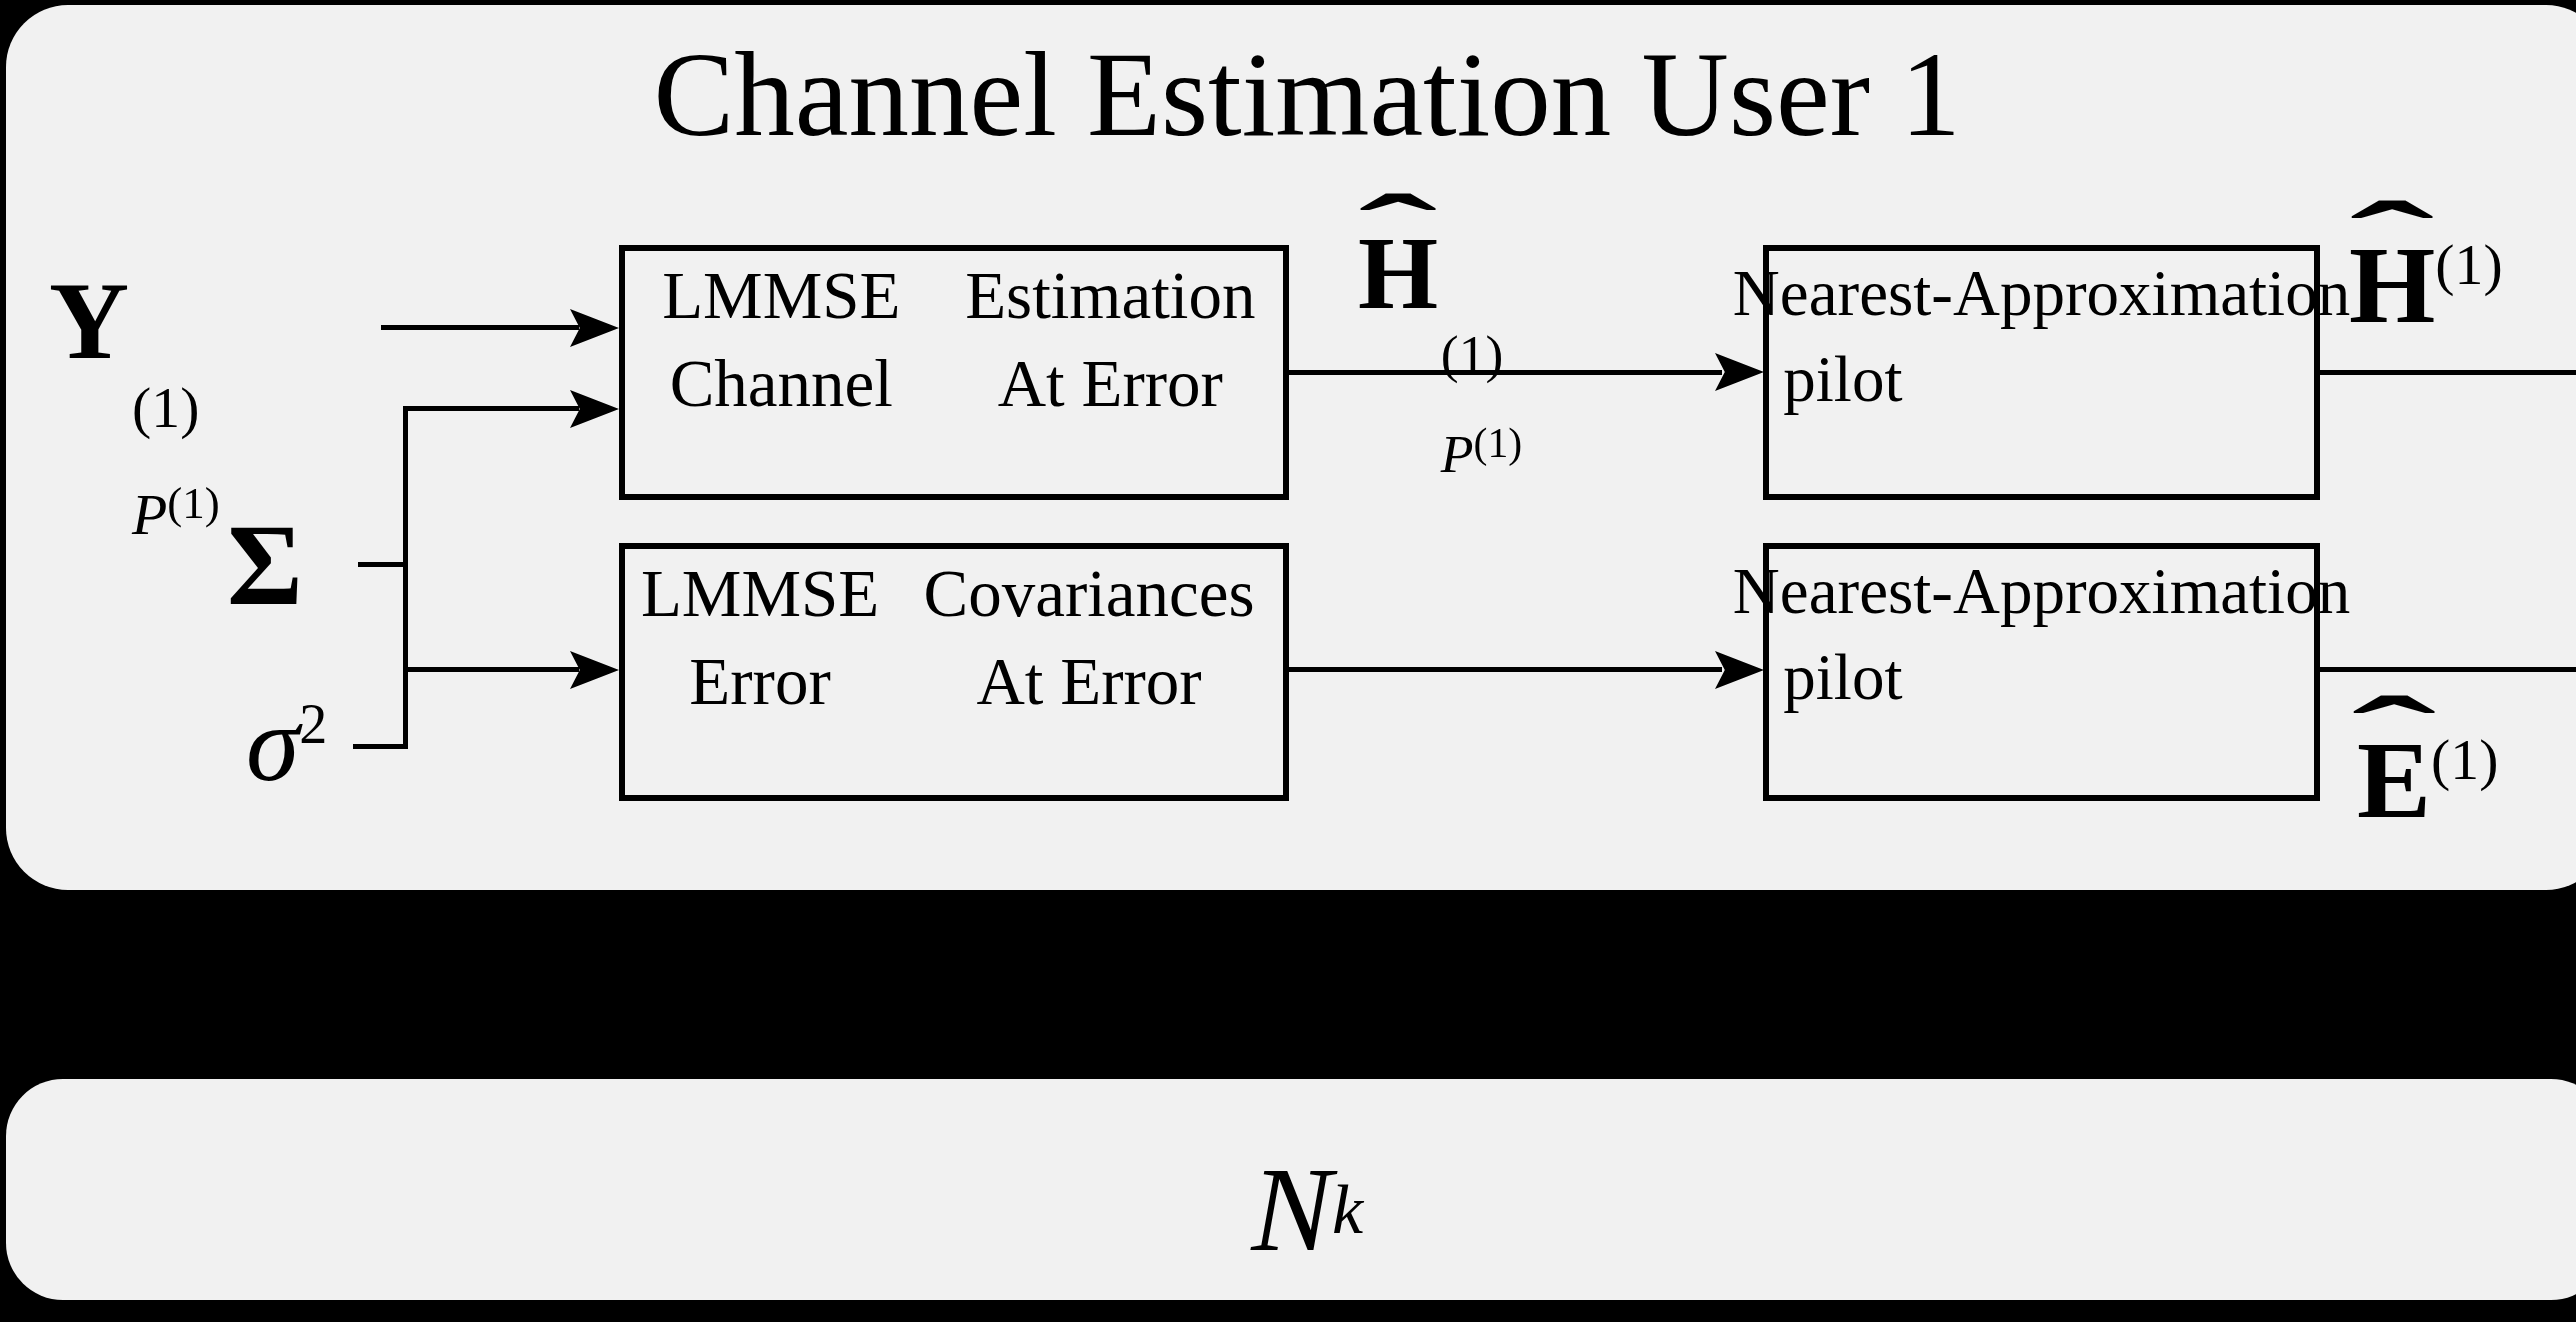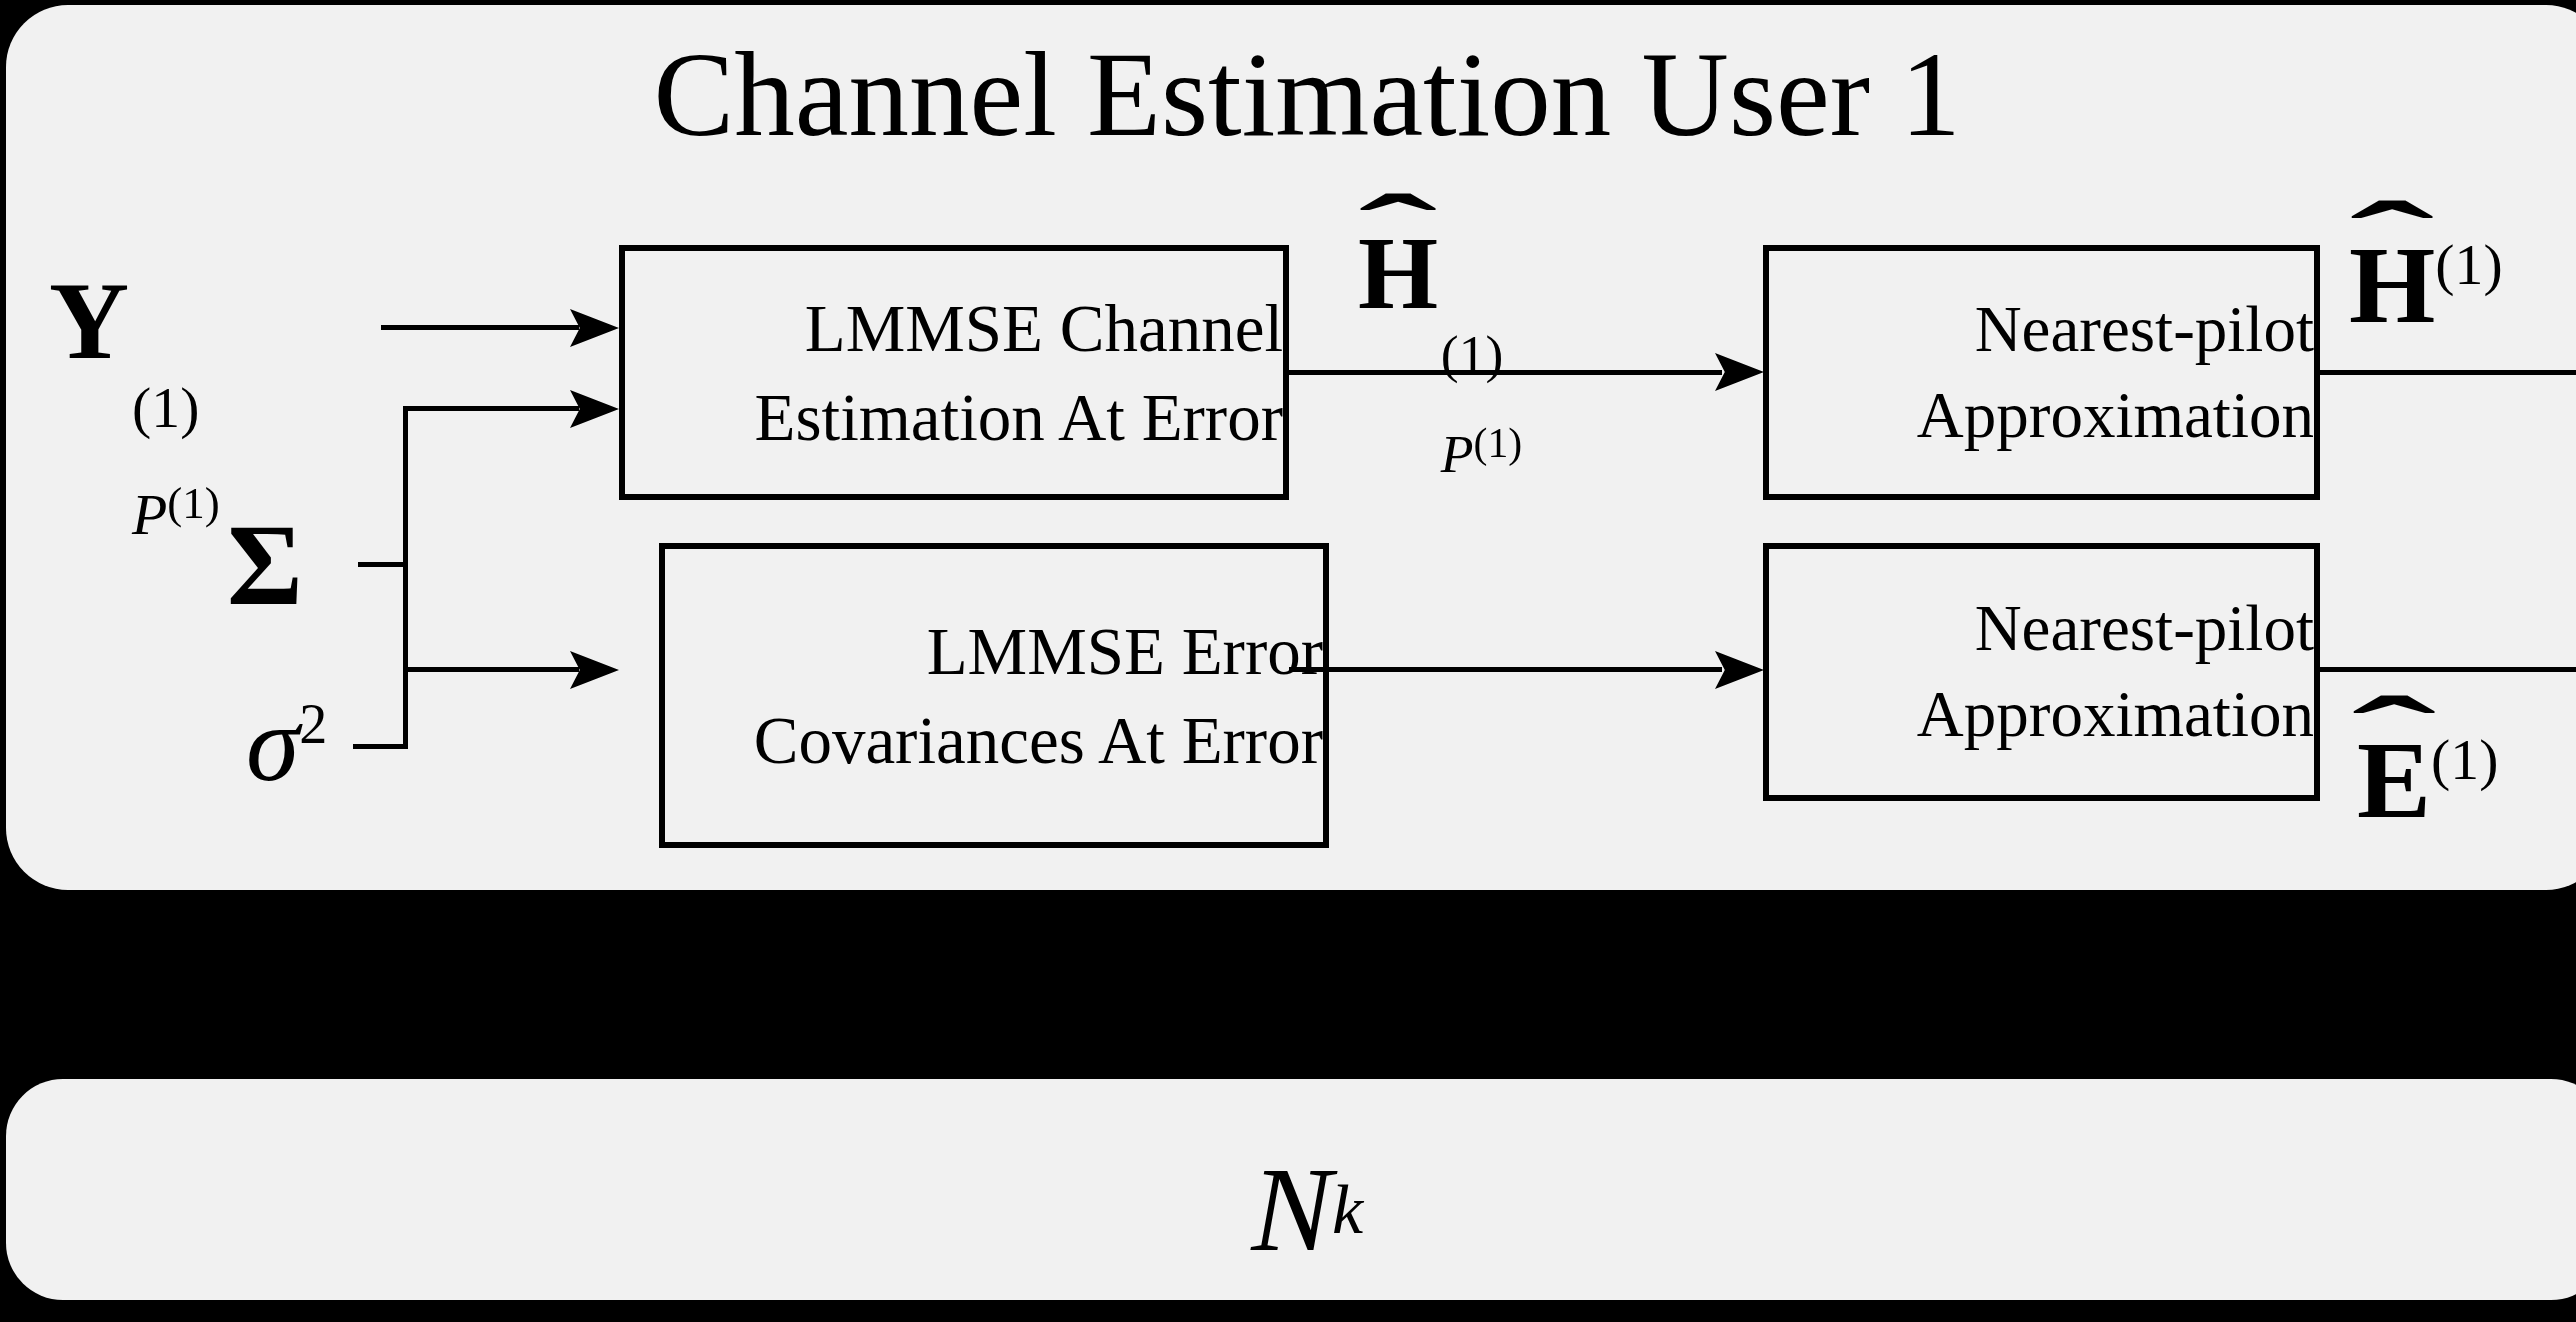--- a/index.html
+++ b/index.html
@@ -45,22 +45,22 @@
     justify-content: center;
     font-size: 121px;
     color: #000000;
     white-space: nowrap;
   }
   .blk {
     position: absolute;
     border: 6.2px solid #000000;
     box-sizing: border-box;
     display: flex;
-    flex-direction: column;
-    align-items: flex-end;
+    flex-direction: row;
+    align-items: flex-start;
     justify-content: center;
     text-align: center;
     font-size: 67px;
     line-height: 1.32;
     color: #000000;
     background: transparent;
   }
   .hline { position: absolute; height: 5.2px; background: #000000; }
   .vline { position: absolute; width: 5.2px; background: #000000; }
   .ahead {
@@ -152,21 +152,21 @@
   <div class="hline" style="left:353px; top:744px; width:55px;"></div>
 
   <div class="hline" style="left:405px; top:667px; width:174px;"></div>
   <div class="ahead" style="left:570px; top:651px;"></div>
 
   <div class="blk" style="left:619px; top:245px; width:670px; height:255px;">
     <div>LMMSE Channel</div>
     <div>Estimation At Error</div>
   </div>
 
-  <div class="blk" style="left:619px; top:543px; width:670px; height:305px;margin-left:40px;">
+  <div class="blk" style="left:619px; top:543px; width:670px; height:258px;">
     <div>LMMSE Error</div>
     <div>Covariances At Error</div>
   </div>
 
   <div class="mlabel b" style="left:1358px; top:222px; font-size:103px;">
     <span class="hatwrap"><span class="hat">ˆ</span><span>H</span></span><span class="stack">
         <span class="s-sup">(1)</span>
         <span class="s-sub"><span class="scrP">P</span><span class="inner-sup">(1)</span></span>
       </span>
   </div>

